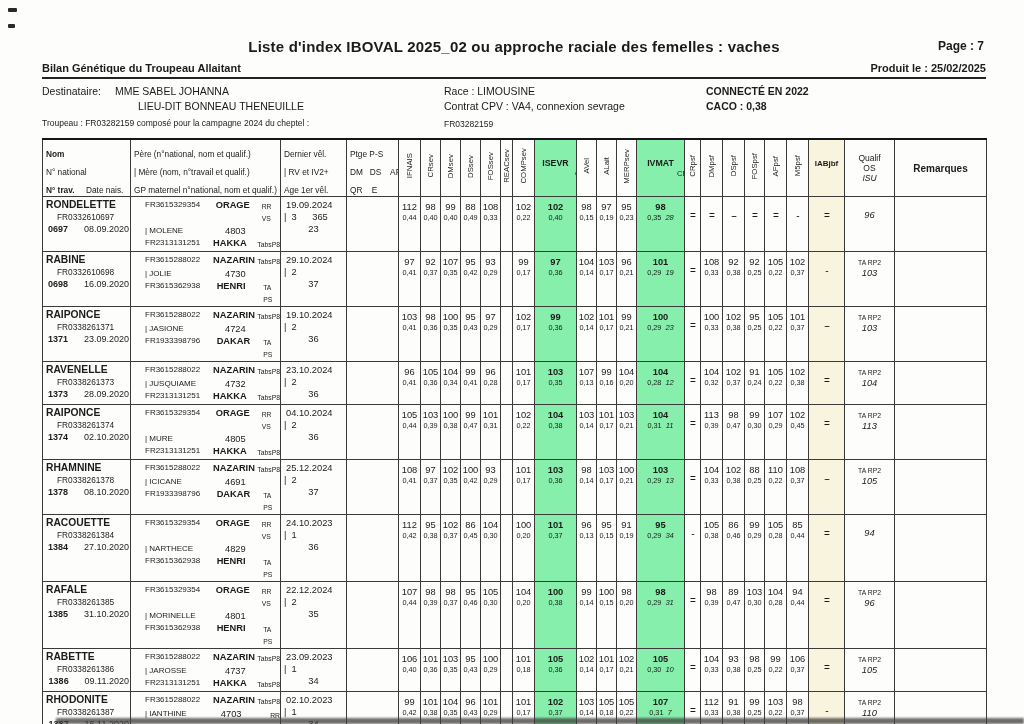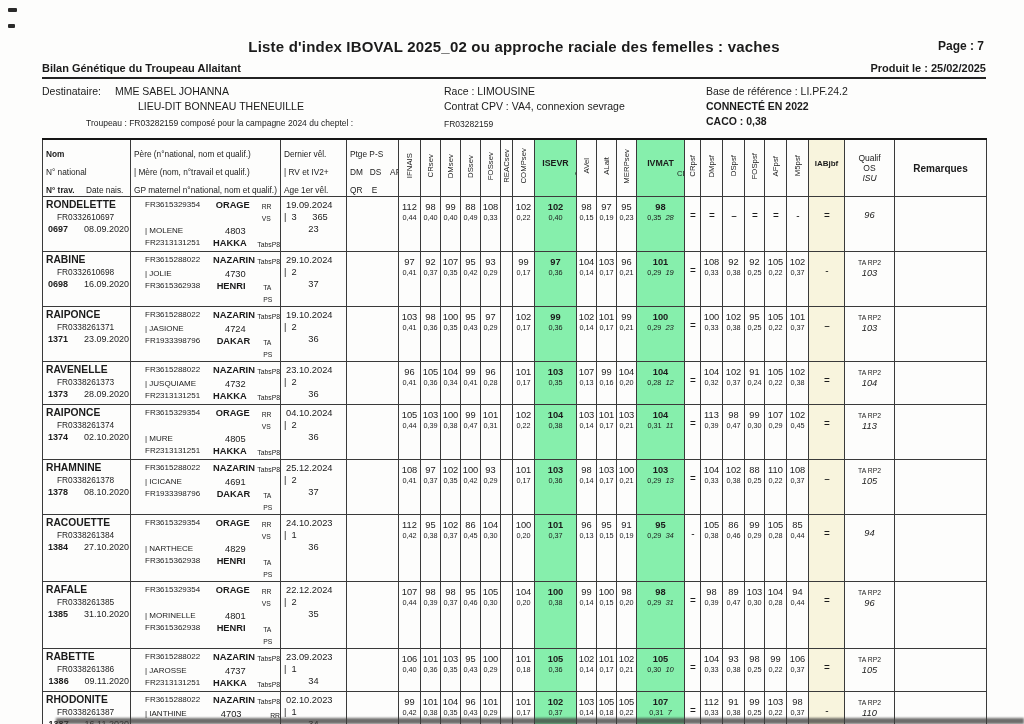--- a/index.html
+++ b/index.html
@@ -14,21 +14,21 @@
   .doc-title{font-size:15px;font-weight:bold;letter-spacing:.2px;}
   .page-num{position:absolute;right:2px;top:1px;font-size:12px;font-weight:bold;}
   .sub-row{display:flex;justify-content:space-between;margin-top:7px;font-size:11px;font-weight:bold;}
   .rule{border:none;border-top:2.5px solid #232323;margin:3px 0 0 0;}
   .dest{display:flex;margin-top:5px;font-size:10.5px;line-height:15px;}
   .dest .c1{width:402px;}
   .dest .c2{width:262px;}
   .dest .c3{flex:1;}
   .dest .lbl-gap{display:inline-block;width:14px;}
   .addr{padding-left:96px;}
-  .troupeau{font-size:8.5px;margin-top:2px;margin-left:44px;}
+  .troupeau{font-size:8.5px;margin-top:2px;}
   .small-id{font-size:8.5px;margin-top:3px;}
   .b{font-weight:bold;}
   .i{font-style:italic;}
   .pre{white-space:pre;}
 
   table{border-collapse:collapse;table-layout:fixed;width:944px;margin-top:6px;
         border-top:2px solid #161616;border-bottom:2px solid #161616;}
   th,td{border:1px solid #3a3a3a;padding:0;vertical-align:top;overflow:hidden;}
   thead th{height:48px;background:#fdfdfc;font-weight:normal;}
   tbody tr{height:40px;}
@@ -104,21 +104,20 @@
       <div><span class="pre">Destinataire:</span><span class="lbl-gap"></span><span>MME SABEL JOHANNA</span></div>
       <div class="addr">LIEU-DIT BONNEAU THENEUILLE</div>
       <div class="troupeau">Troupeau : FR03282159 composé pour la campagne 2024 du cheptel :</div>
     </div>
     <div class="c2">
       <div>Race : LIMOUSINE</div>
       <div>Contrat CPV : VA4, connexion sevrage</div>
       <div class="small-id">FR03282159</div>
     </div>
     <div class="c3">
-      <div>Base de référence : LI.PF.24.2</div>
       <div class="b">CONNECTÉ EN 2022</div>
       <div class="b">CACO : 0,38</div>
     </div>
   </div>
 
   <table>
     <colgroup>
       <col style="width:88px">
         <col style="width:150px">
         <col style="width:66px">

